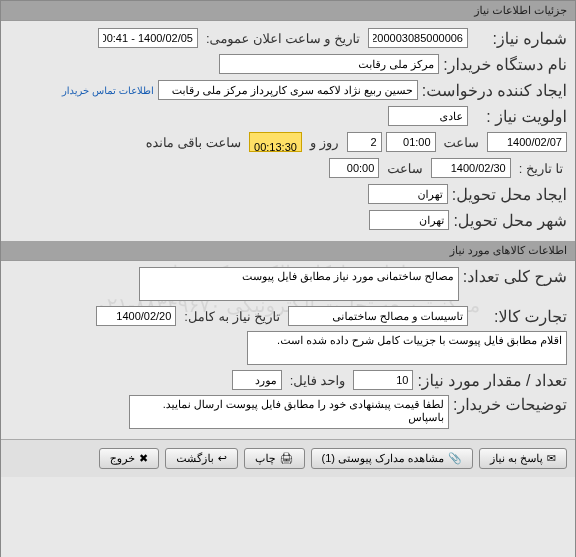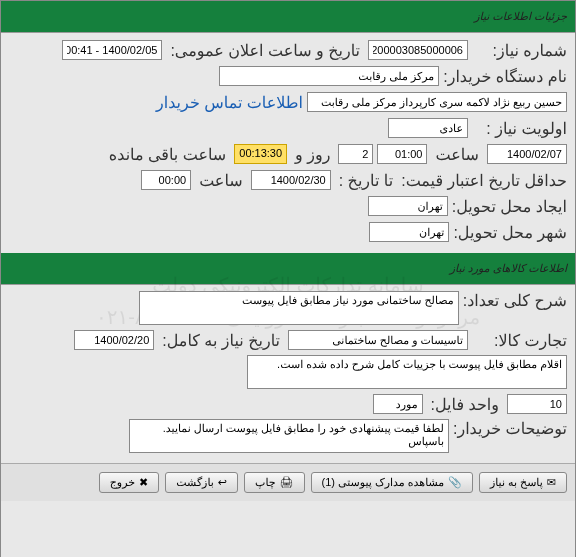--- a/index.html
+++ b/index.html
@@ -23,26 +23,25 @@
   transform: translate(-50%, -50%);
   font-size: 20px;
   color: rgba(0,0,0,0.08);
   pointer-events: none;
   z-index: 0;
   text-align: center;
   line-height: 1.6;
   white-space: nowrap;
 }
 .section-header {
-  background: #15803d;
+  background: #a3a3a3;
   color: #222;
-  padding: 9px 8px;
+  padding: 3px 8px;
   font-size: 11px;
   border-bottom: 1px solid #999;
-  font-style: italic;
 }
 .section-body {
   padding: 6px 8px;
   position: relative;
   z-index: 1;
 }
 .row {
   display: flex;
   align-items: center;
   margin-bottom: 4px;
@@ -52,21 +51,21 @@
 .lbl {
   color: #333;
   white-space: nowrap;
   font-size: 16px;
   min-width: 95px;
   text-align: right;
 }
 .lbl-inline {
   color: #333;
   white-space: nowrap;
-  font-size: 16px;
+  font-size: 13px;
   padding: 0 4px;
 }
 .fld {
   background: #fff;
   border: 1px solid #888;
   padding: 2px 4px;
   height: 20px;
   font-size: 11px;
   text-align: right;
   font-family: Tahoma, Arial, sans-serif;
@@ -75,25 +74,25 @@
 .fld-100 { width: 100px; }
 .fld-80 { width: 80px; }
 .fld-60 { width: 60px; }
 .fld-50 { width: 50px; }
 .fld-35 { width: 35px; }
 .link {
   color: #1a5fb4;
   cursor: pointer;
   text-decoration: none;
   white-space: nowrap;
-  font-size: 16px;
+  font-size: 10px;
 }
 .remaining {
   background: #ffe066;
-  padding: 2px 4px;
+  padding: 8px 4px;
   height: 20px;
   border: 1px solid #cca300;
   font-size: 11px;
 }
 textarea.fld {
   height: 34px;
   resize: none;
   width: 100%;
 }
 .btnbar {
@@ -137,41 +136,41 @@
     <span class="lbl-inline">تاریخ و ساعت اعلان عمومی:</span>
     <input class="fld fld-100" value="1400/02/05 - 00:41" style="">
   </div>
 
   <div class="row">
     <span class="lbl">نام دستگاه خریدار:</span>
     <input class="fld fld-wide" style="max-width: 220px;" value="مرکز ملی رقابت">
   </div>
 
   <div class="row">
+    <span class="lbl">ایجاد کننده درخواست:</span>
     <input class="fld fld-wide" style="max-width: 260px;" value="حسین ربیع نژاد لاکمه سری کارپرداز مرکز ملی رقابت">
     <a class="link">اطلاعات تماس خریدار</a>
   </div>
 
   <div class="row">
     <span class="lbl">اولویت نیاز :</span>
     <input class="fld fld-80" value="عادی" style="">
   </div>
 
   <div class="row">
     <input class="fld fld-80" value="1400/02/07" style="">
     <span class="lbl-inline">ساعت</span>
     <input class="fld fld-50" value="01:00" style="">
     <input class="fld fld-35" value="2" style="">
     <span class="lbl-inline">روز و</span>
     <span class="remaining">00:13:30</span>
     <span class="lbl-inline">ساعت باقی مانده</span>
   </div>
 
   <div class="row">
-    <span class="lbl">حداقل تاریخ اعتبار قیمت:</span>
     <span class="lbl-inline">تا تاریخ :</span>
     <input class="fld fld-80" value="1400/02/30" style="">
     <span class="lbl-inline">ساعت</span>
     <input class="fld fld-50" value="00:00" style="">
   </div>
 
   <div class="row">
     <span class="lbl">ایجاد محل تحویل:</span>
     <input class="fld fld-80" value="تهران" style="">
   </div>
@@ -195,20 +194,21 @@
     <input class="fld" style="width: 180px;" value="تاسیسات و مصالح ساختمانی">
     <span class="lbl-inline">تاریخ نیاز به کامل:</span>
     <input class="fld fld-80" value="1400/02/20" style="">
   </div>
 
   <div class="row" style="align-items:flex-start">
     <textarea class="fld" style="flex: 1 1 0%; max-width: 320px;">اقلام مطابق فایل پیوست با جزییات کامل شرح داده شده است.</textarea>
   </div>
 
   <div class="row">
+    <span class="lbl">تعداد / مقدار مورد نیاز:</span>
     <input class="fld fld-60" value="10" style="">
     <span class="lbl-inline">واحد فایل:</span>
     <input class="fld fld-50" value="مورد" style="">
   </div>
 
   <div class="row" style="align-items:flex-start">
     <span class="lbl">توضیحات خریدار:</span>
     <textarea class="fld" style="flex: 1 1 0%; max-width: 320px;">لطفا قیمت پیشنهادی خود را مطابق فایل پیوست ارسال نمایید. باسپاس</textarea>
   </div>
 </div>

